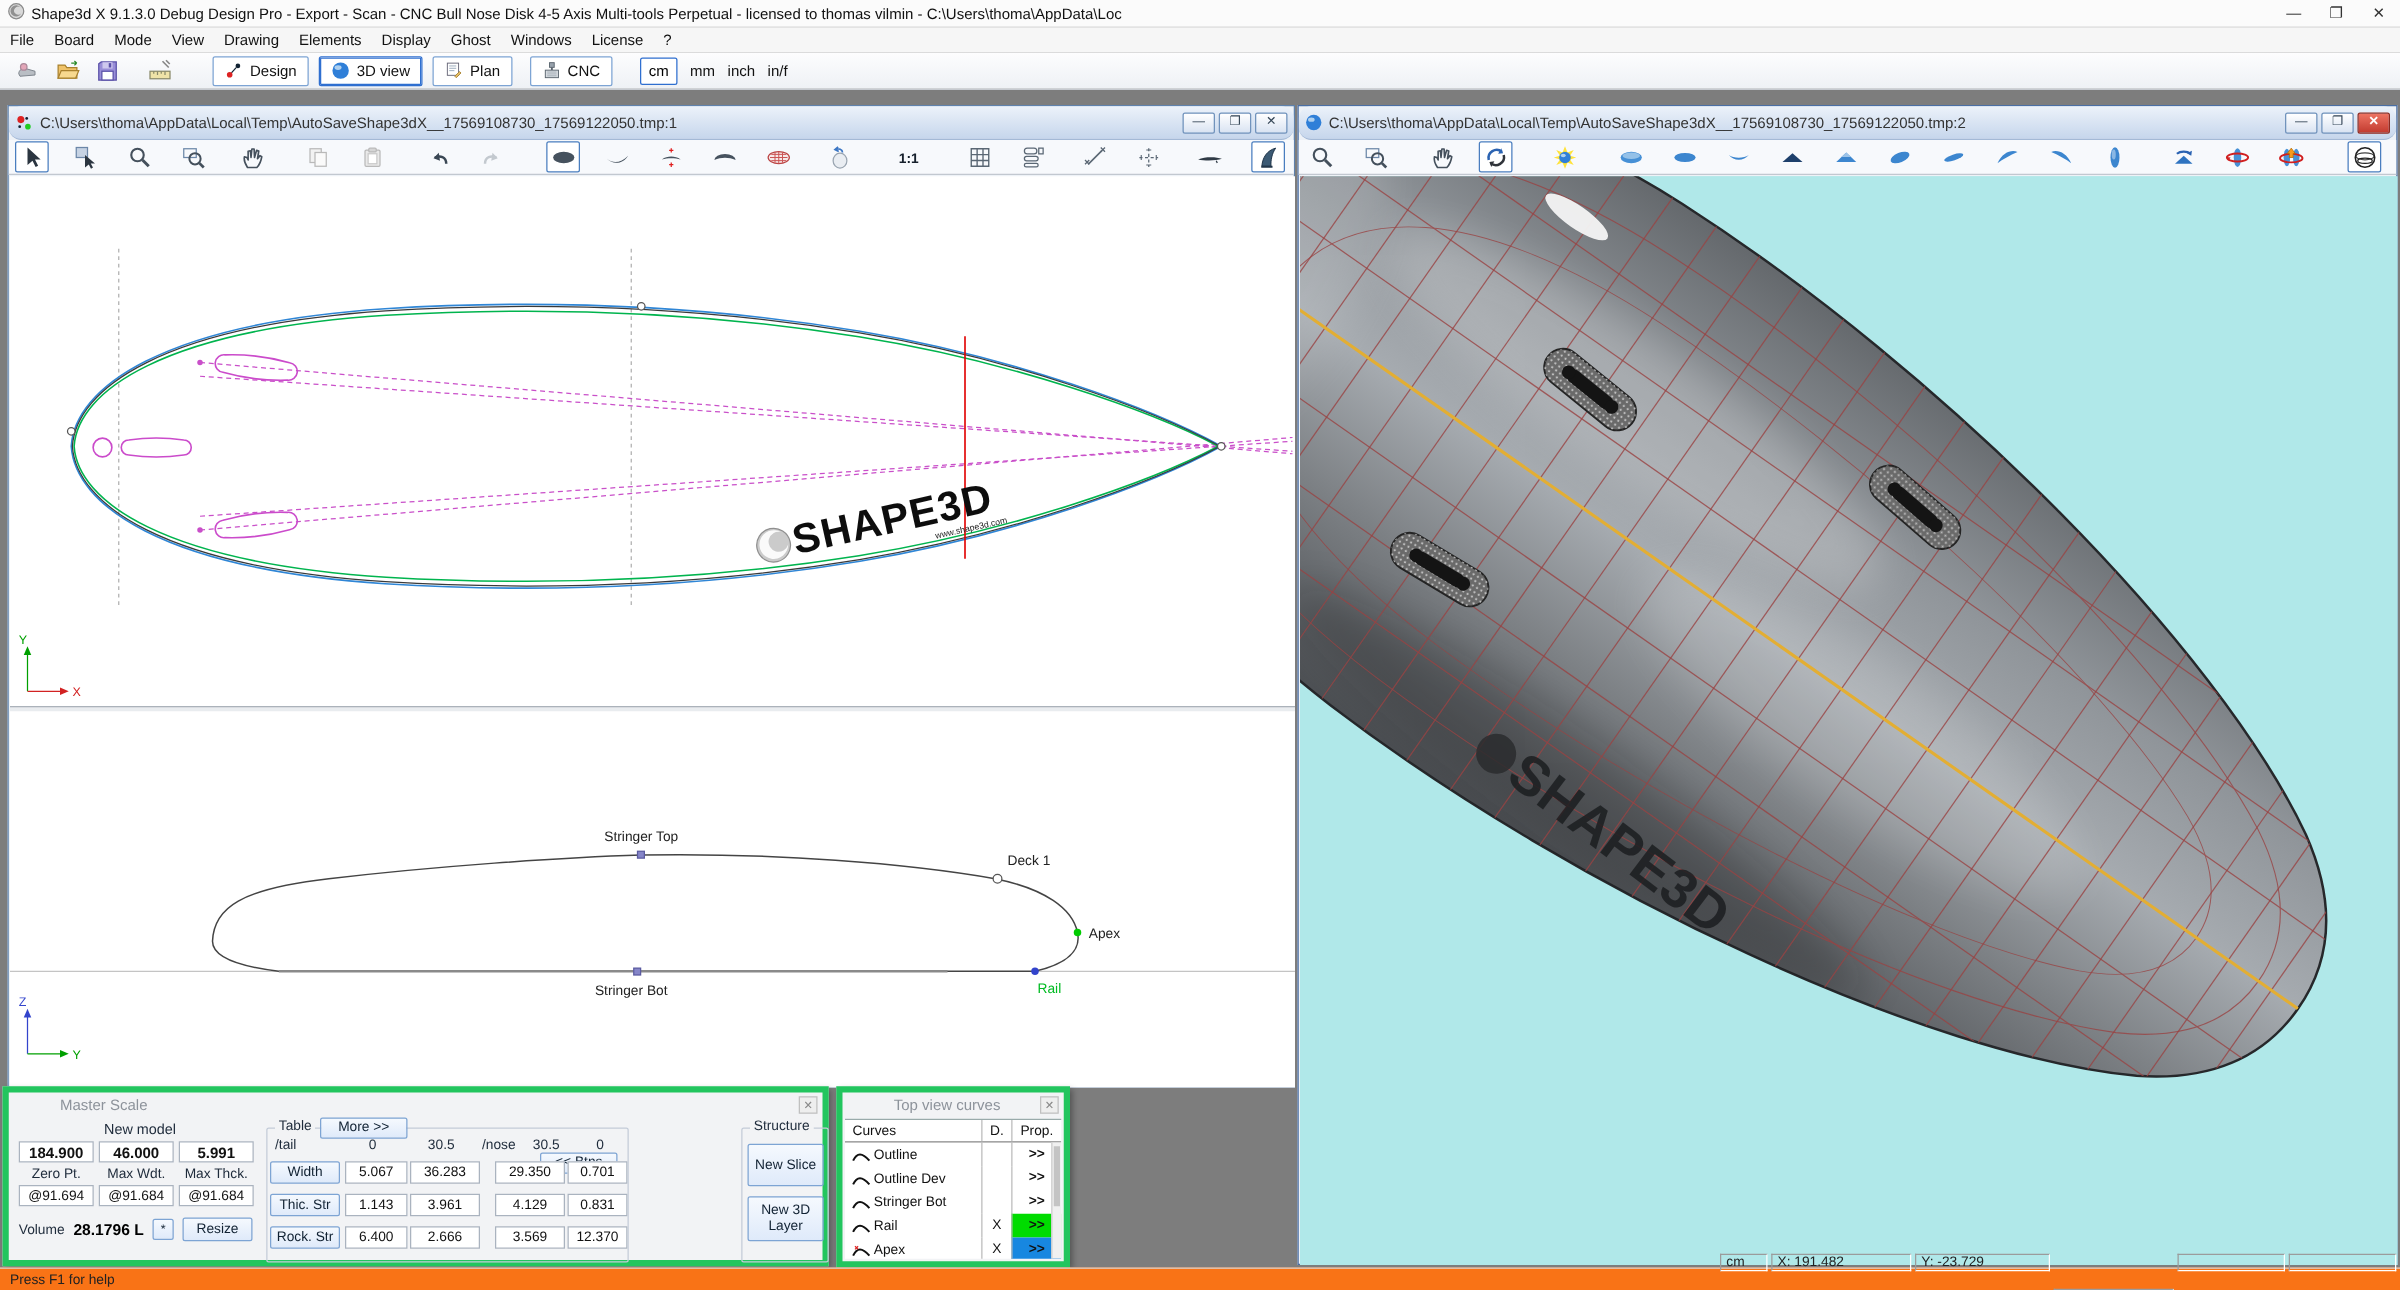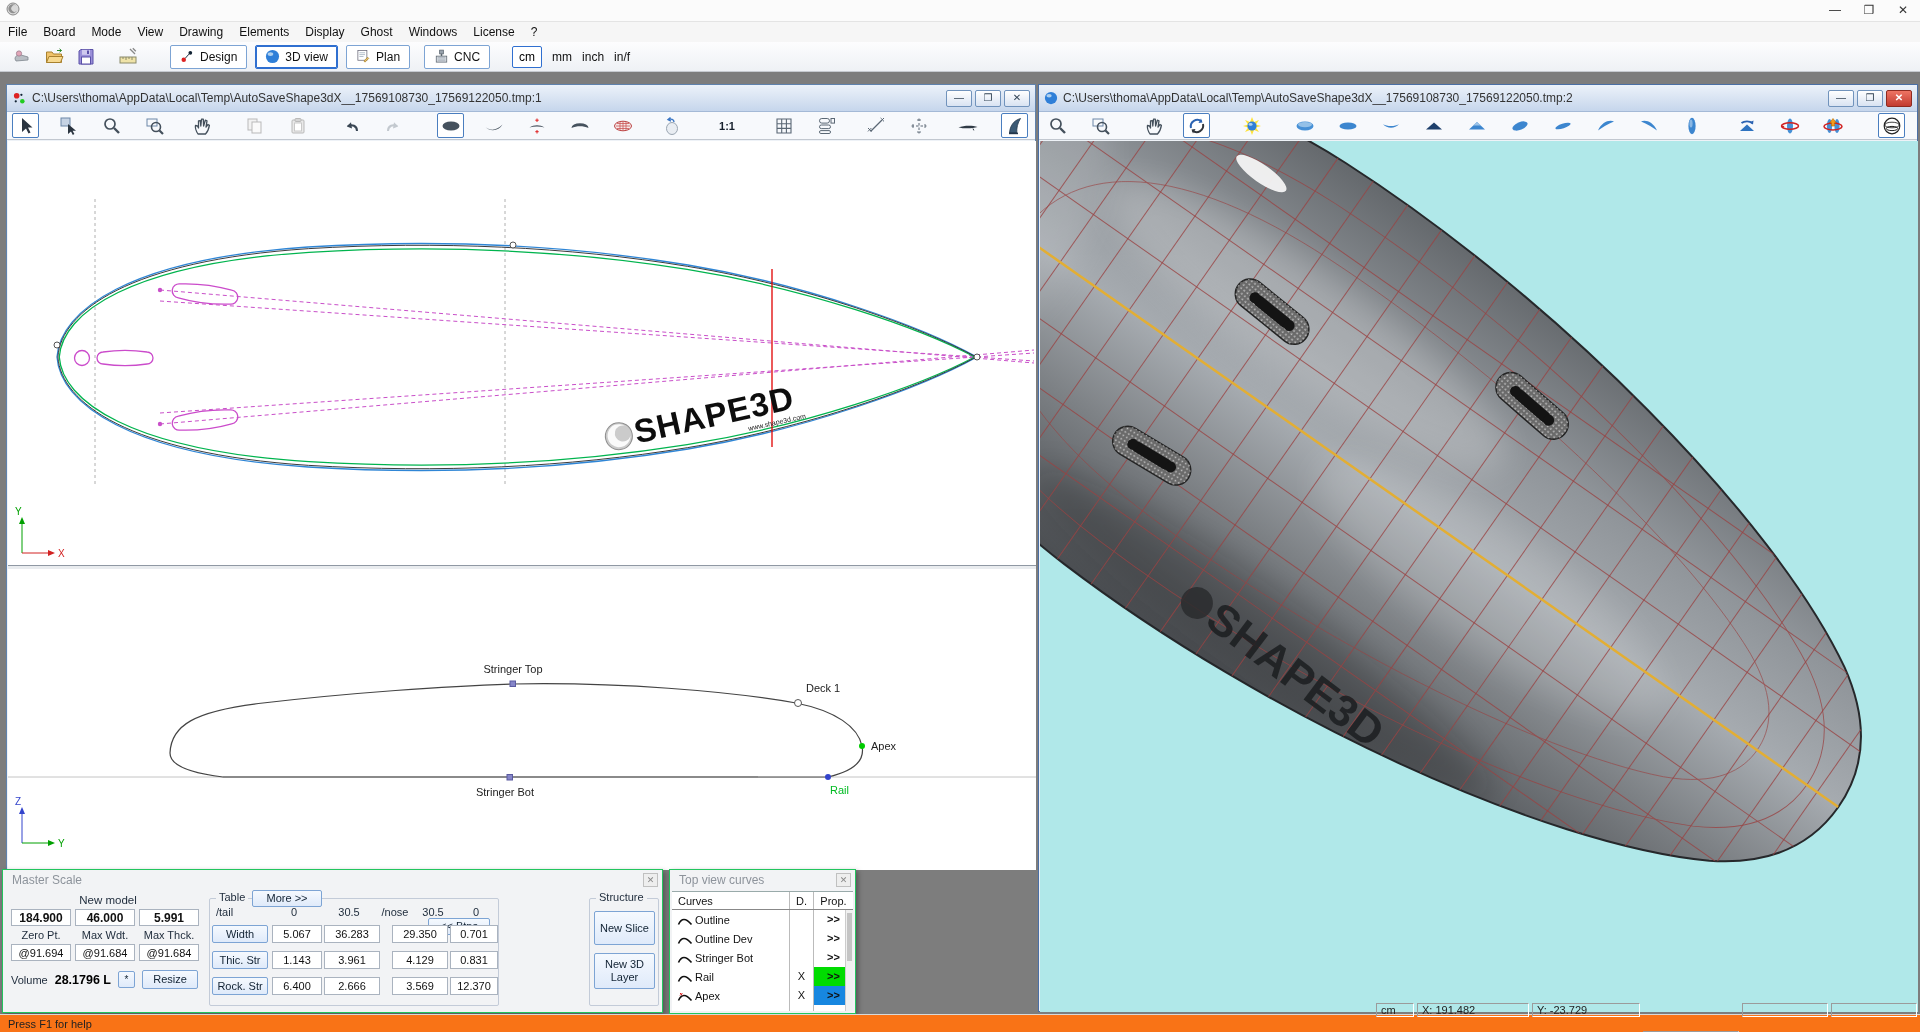--- a/index.html
+++ b/index.html
@@ -24,39 +24,39 @@
     background:#fff; height:24px; padding:0 9px; font-size:12px; color:#111; margin-left:8px; }
   .tbtn.active { border:1px solid #2f6fd0; box-shadow:0 0 0 1px #2f6fd0 inset; }
   .unitbox { border:1px solid #2f6fd0; border-radius:2px; background:#fff; height:22px;
     padding:0 6px; font-size:12px; display:flex; align-items:center; margin-left:22px; }
   .unit { font-size:12px; margin-left:10px; color:#111; }
 
   
   .mdi { position:absolute; top:72px; left:0; width:1920px; height:942px; background:#7d7d7d; }
   .child { position:absolute; background:#eef2f7; border:1px solid #5f82ad; }
   .ctitle { height:27px; background:linear-gradient(#ecf2fa,#c6d6ec); border-bottom:1px solid #a4b9d6;
-    display:flex; align-items:center; padding:0 5px; font-size:12px; color:#333; }
+    display:flex; align-items:center; padding:0 5px; font-size:12px; color:#333;border-radius:10px; }
   .ctitle .txt { margin-left:5px; white-space:nowrap; overflow:hidden; }
   .cbtns { margin-left:auto; display:flex; gap:3px; }
   .cbtn { width:26px; height:17px; border:1px solid #7193bc; border-radius:2px;
     background:linear-gradient(#ffffff,#d9e3f2); font-size:10px; line-height:14px; text-align:center; color:#345; }
   .cbtn.red { background:linear-gradient(#ee7463,#c23b30); border-color:#8e2a20; color:#fff; font-weight:bold; }
   .ctb { height:28px; background:#f7f9fc; border-bottom:1px solid #c2c8d0; display:flex; align-items:center; padding-left:5px;gap:16px; }
   .ib { width:27px; height:25px; display:flex; align-items:center; justify-content:center;
     border:1px solid transparent; border-radius:2px; flex:0 0 auto; }
   .ib.boxed { border-color:#4a7ebf; background:#fff; }
   .kbsteps { margin-left:auto; display:flex; align-items:center; font-size:12px; color:#222; }
   .kbsteps .mv { width:22px; height:20px; border:1px solid #b5b5b5; background:#f4f4f4; display:flex;
     align-items:center; justify-content:center; margin:0 8px 0 8px; }
   .autobtn { border:1px solid #8a8a8a; background:#fdfdfd; font-size:12px; width:62px; height:22px;
     text-align:center; line-height:20px; margin-right:10px; border-radius:2px; }
   .design { position:absolute; left:1px; top:56px; background:#fff; }
 
   
-  .panel { position:absolute; background:#f2f3f5; border:1px solid #22c55e; box-shadow:2px 2px 5px rgba(0,0,0,.35); }
+  .panel { position:absolute; background:#f2f3f5; border:5px solid #22c55e; box-shadow:2px 2px 5px rgba(0,0,0,.35);padding-left:32px; }
   .ptitle { height:20px; display:flex; align-items:center; padding:0 4px 0 9px; font-size:12px; color:#8d939b; }
   .pclose { margin-left:auto; width:15px; height:14px; border:1px solid #c0c0c0; background:#eee;
     color:#888; font-size:9px; line-height:12px; text-align:center; }
   .gbox { position:absolute; border:1px solid #c3cbd8; border-radius:2px; }
   .glabel { position:absolute; top:-8px; left:6px; background:#f2f3f5; padding:0 3px; font-size:11px; color:#1d2a3a; }
   .vcell { background:#fff; border:1px solid #aab3bf; font-size:11px; color:#111;
     display:flex; align-items:center; justify-content:center; }
   .vcell.big { font-weight:bold; font-size:12px; }
   .pbtn { background:linear-gradient(#f5f9fe,#dfeafa); border:1px solid #7da4d4; border-radius:2px;
     font-size:11px; color:#123; display:flex; align-items:center; justify-content:center; text-align:center; line-height:1.15; }
@@ -104,20 +104,21 @@
 </head>
 <body>
 
 <div class="titlebar">
   <span class="ticon">
     <svg width="14" height="14" viewBox="0 0 14 14">
         <circle cx="7" cy="7" r="6" fill="#d9d9d9" stroke="#8a8a8a"></circle>
         <path d="M10.5 4 A4.5 4.5 0 1 0 11 8.5 A3.2 3.2 0 1 1 10.5 4" fill="#909090"></path>
       </svg>
   </span>
+  <span>Shape3d X 9.1.3.0 Debug Design Pro - Export - Scan - CNC Bull Nose Disk 4-5 Axis Multi-tools Perpetual - licensed to thomas vilmin - C:\Users\thoma\AppData\Loc</span>
   <div class="winctl">
     <div>—</div>
     <div>❐</div>
     <div>✕</div>
   </div>
 </div>
 
 <div class="menubar">
   <span>File</span>
   <span>Board</span>

